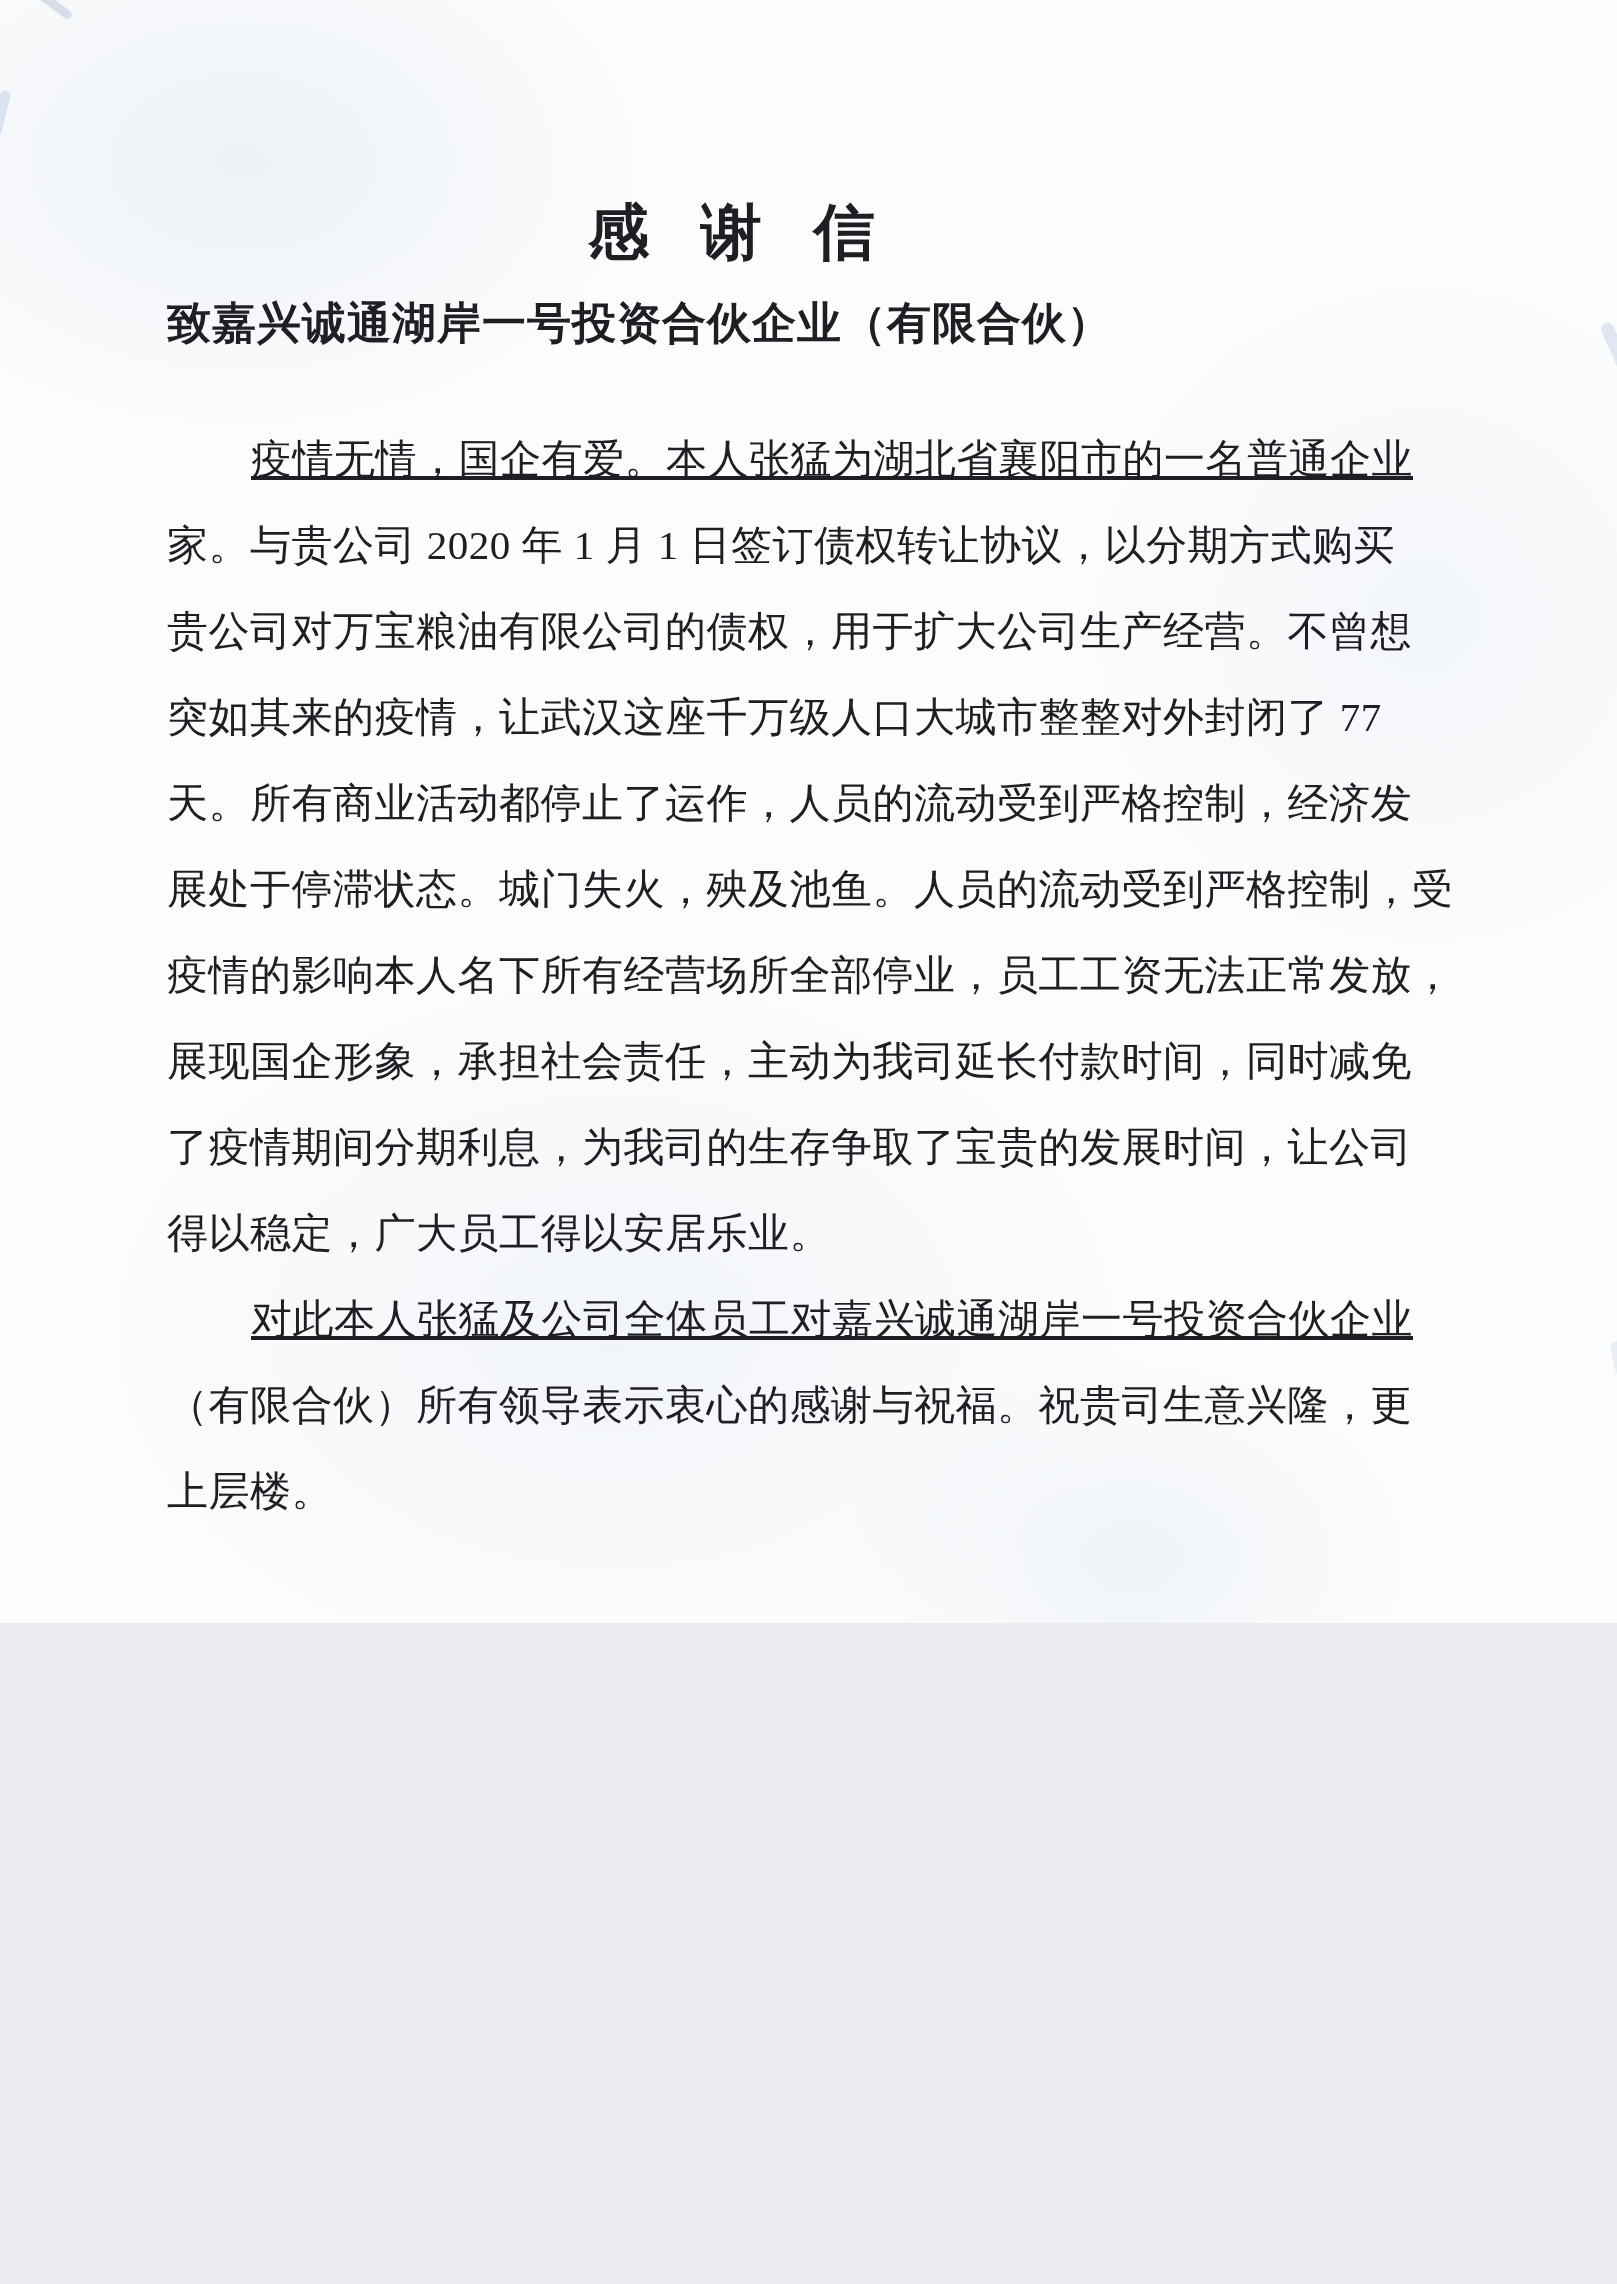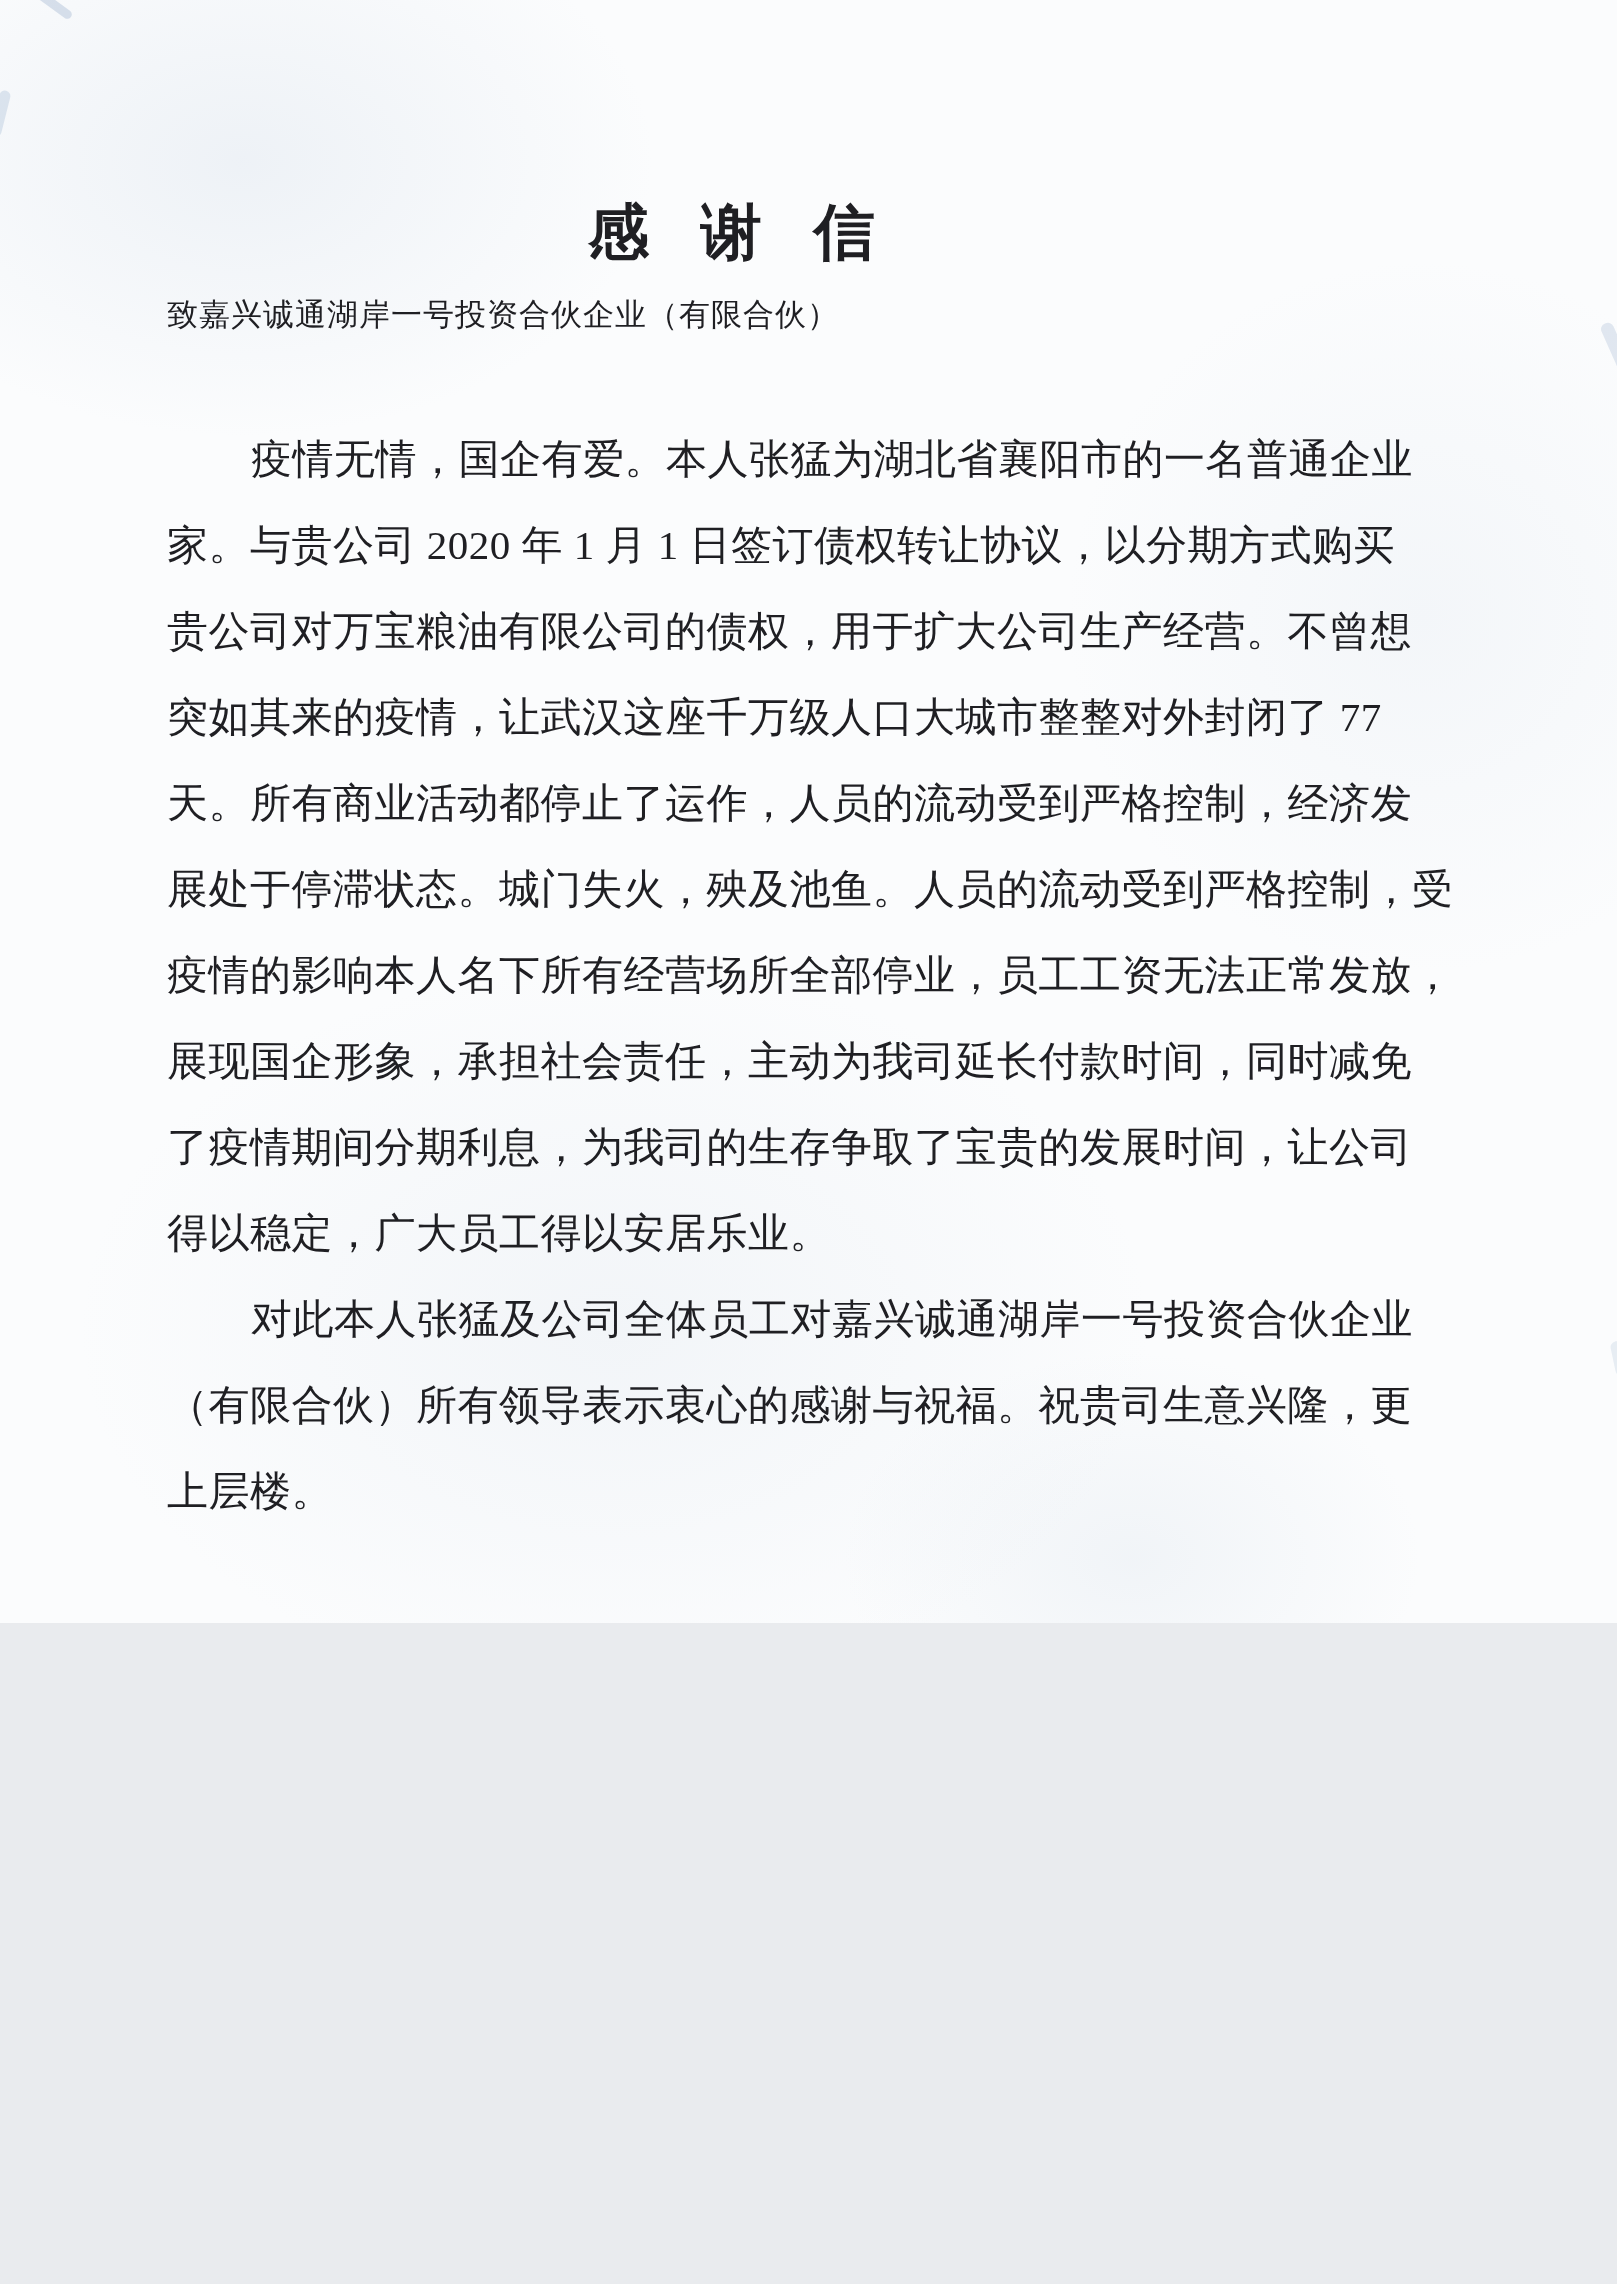--- a/index.html
+++ b/index.html
@@ -38,39 +38,39 @@
     text-align: center;
     font-size: 61px;
     font-weight: bold;
     letter-spacing: 0.30em;
     white-space: nowrap;
   }
   .salutation {
     position: absolute;
     left: 167px;
     top: 294px;
-    font-size: 31px;
-    font-weight: normal;
+    font-size: 44px;
+    font-weight: bold;
     letter-spacing: 1px;
     white-space: nowrap;
   }
   .body-block {
     position: absolute;
     left: 167px;
     top: 416px;
     width: 1215px;
   }
   .line {
     font-size: 41px;
     line-height: 86px;
     height: 86px;
     letter-spacing: 0.5px;
     white-space: nowrap;
   }
-  .line.indent { padding-left: 84px; }
+  .line.indent { padding-left: 84px; text-decoration: underline; }
 
   .signature-row {
     position: absolute;
     top: 1678px;
     left: 1127px;
     display: flex;
     align-items: flex-start;
   }
   .signature-label {
     font-size: 43px;

